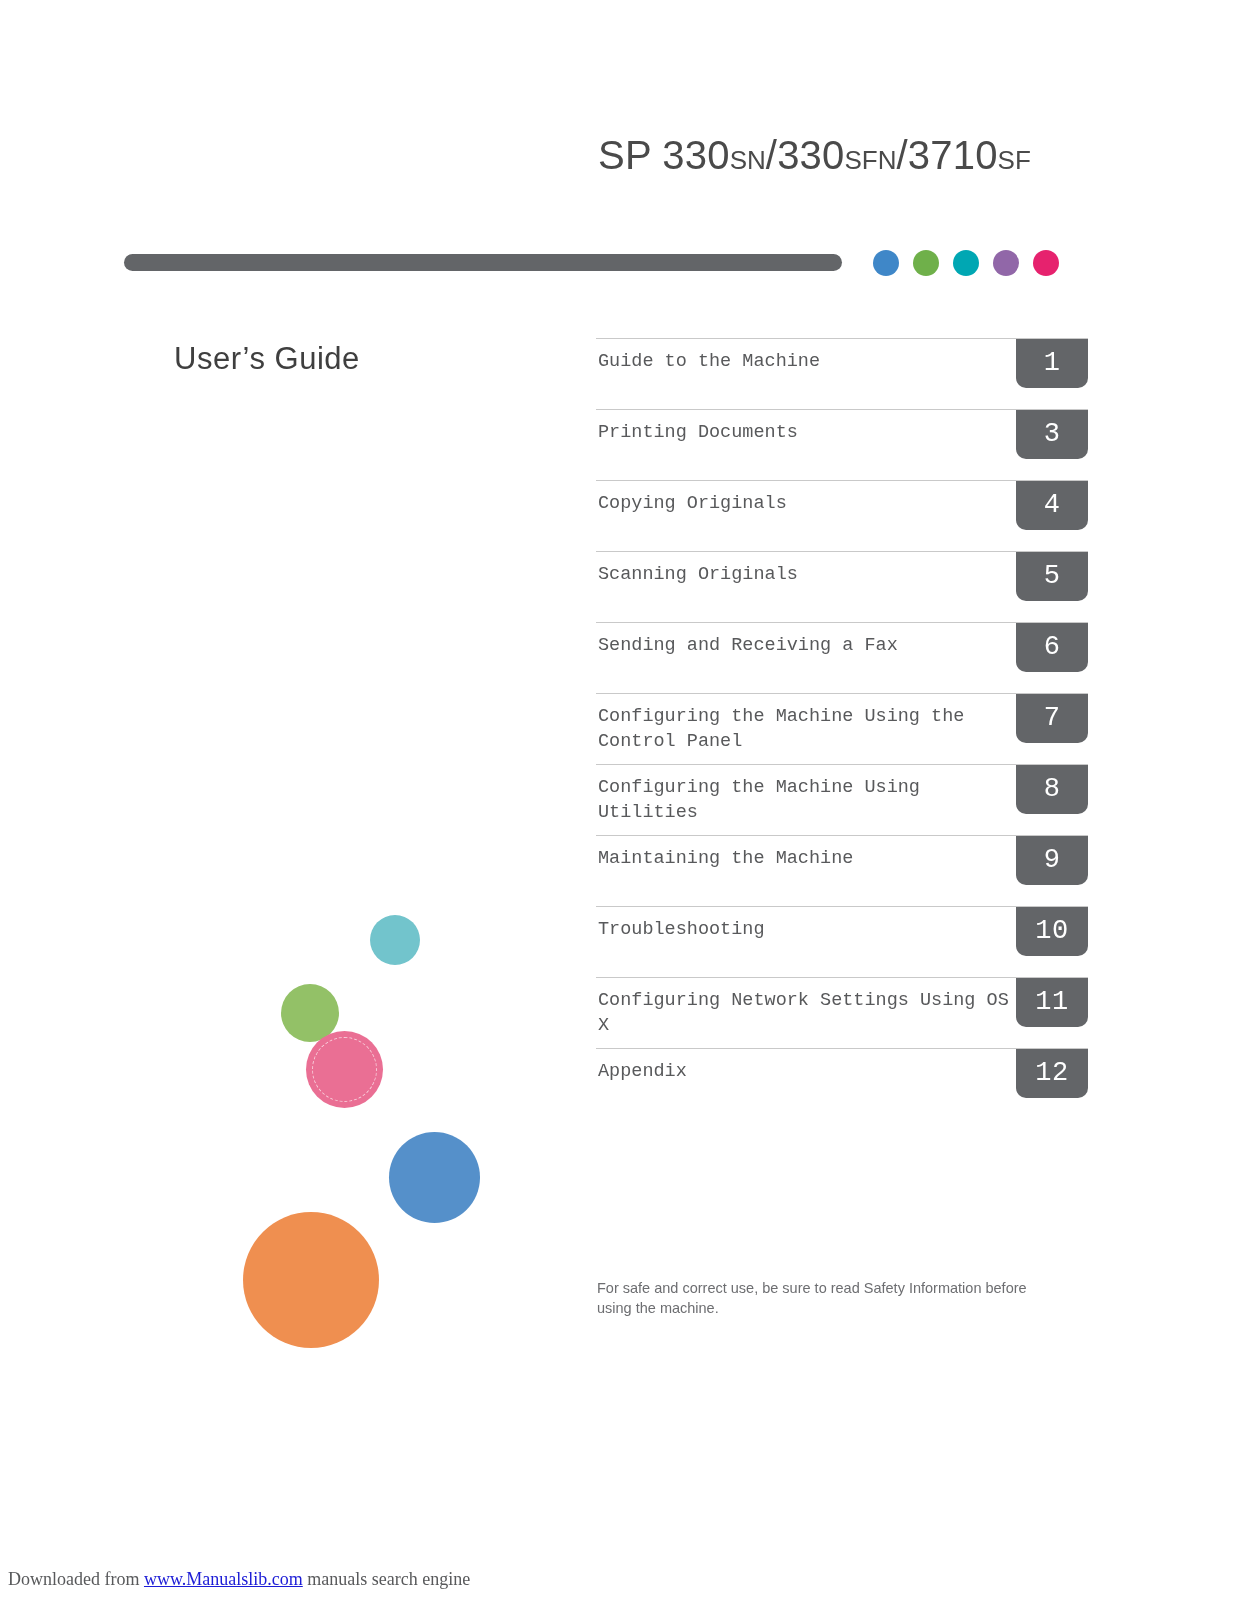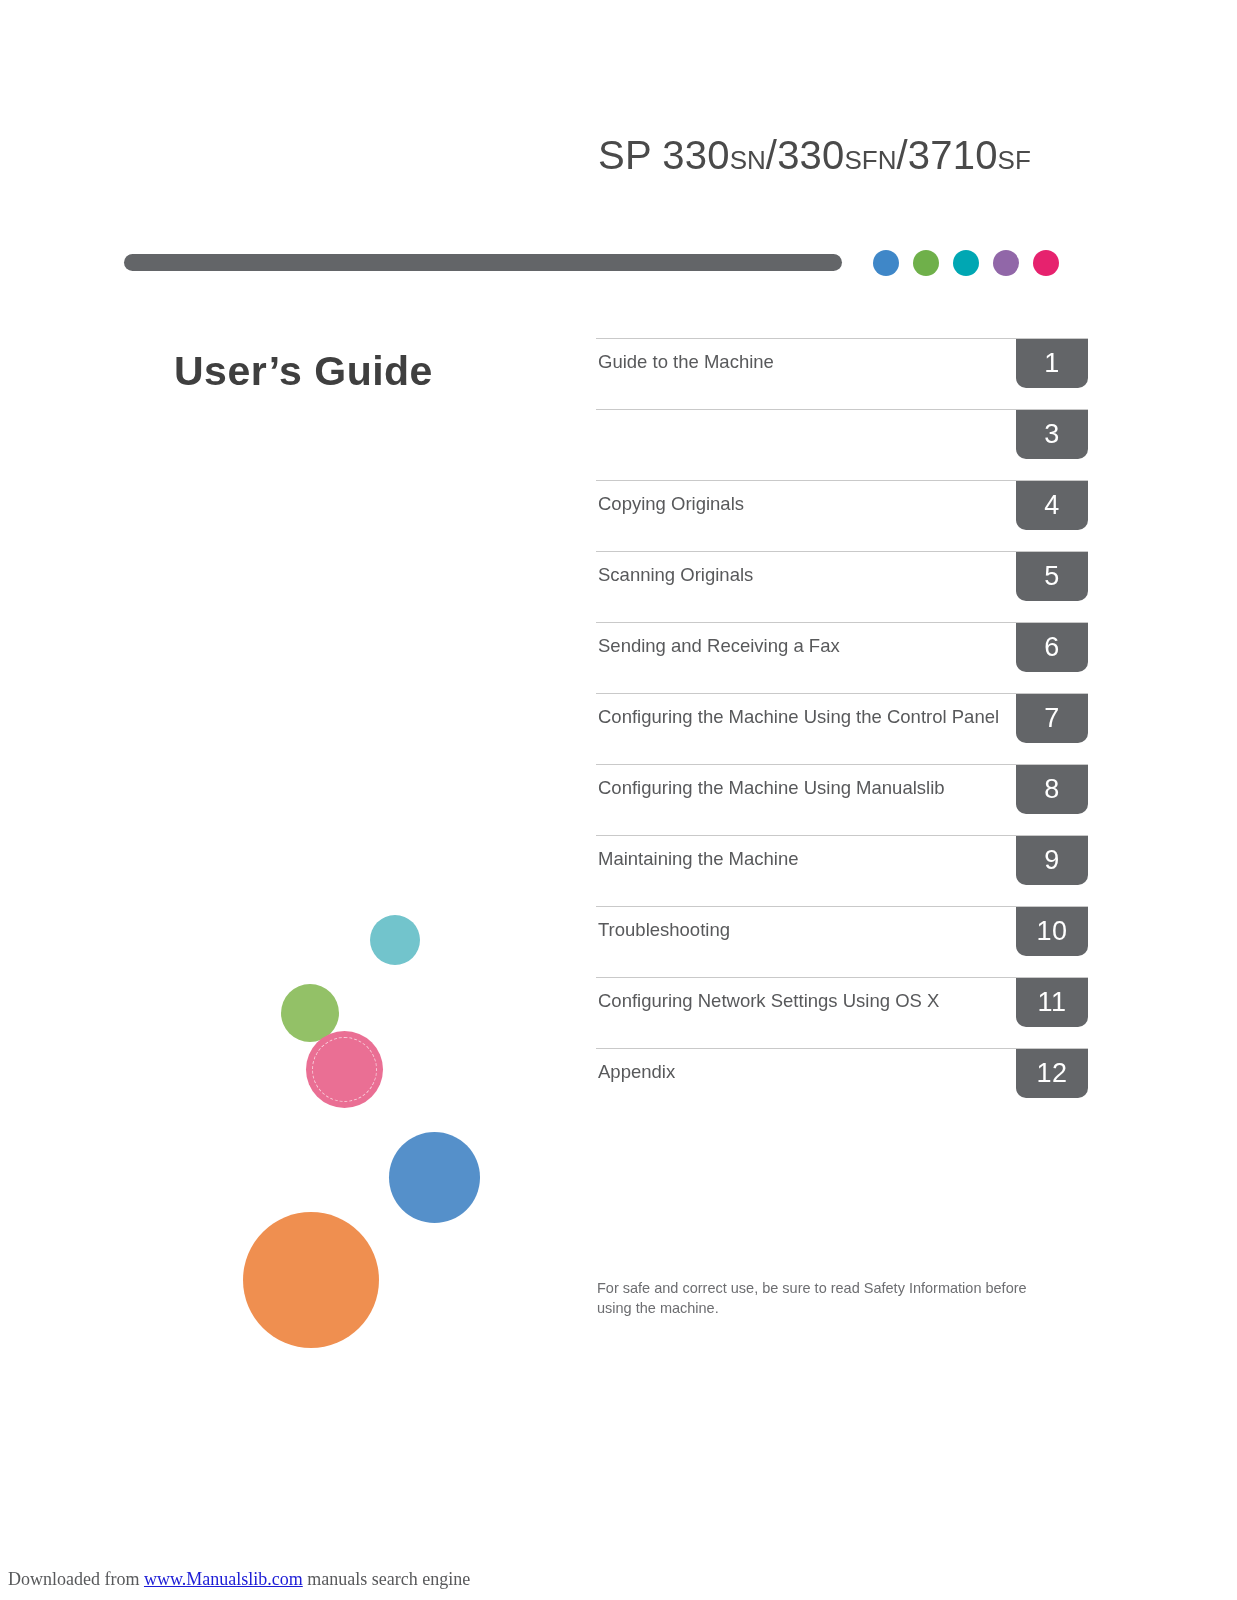--- a/index.html
+++ b/index.html
@@ -58,33 +58,33 @@
     width: 26px;
     height: 26px;
     border-radius: 50%;
   }
 
   
   .guide-heading {
     position: absolute;
     left: 174px;
     top: 341px;
-    font-size: 41px;
-    font-weight: 700;
+    font-size: 31px;
+    font-weight: 400;
     color: #3f3f3f;
     letter-spacing: 0.5px;
-    margin-top: 7px;
   }
 
   
   .toc {
     position: absolute;
     left: 596px;
     top: 338px;
     width: 492px;
+    font-family: Liberation Mono, monospace;
   }
   .toc-row {
     position: relative;
     border-top: 1px solid #c9c9c9;
     height: 71px;
     box-sizing: border-box;
   }
   .toc-label {
     position: absolute;
     left: 2px;
@@ -182,40 +182,41 @@
       <div class="circle" style="background: rgb(85, 144, 202); left: 389px; top: 1132px; width: 91px; height: 91px;"></div>
       <div class="circle" style="background: rgb(239, 143, 80); left: 243px; top: 1212px; width: 136px; height: 136px;"></div>
     </div>
 
   <div class="toc" id="toc-list">
       <div class="toc-row">
         <div class="toc-label">Guide to the Machine</div>
         <div class="toc-tab">1</div>
       </div>
       <div class="toc-row">
+        <div class="toc-label">Printing Documents</div>
         <div class="toc-tab">3</div>
       </div>
       <div class="toc-row">
         <div class="toc-label">Copying Originals</div>
         <div class="toc-tab">4</div>
       </div>
       <div class="toc-row">
         <div class="toc-label">Scanning Originals</div>
         <div class="toc-tab">5</div>
       </div>
       <div class="toc-row">
         <div class="toc-label">Sending and Receiving a Fax</div>
         <div class="toc-tab">6</div>
       </div>
       <div class="toc-row">
         <div class="toc-label">Configuring the Machine Using the Control Panel</div>
         <div class="toc-tab">7</div>
       </div>
       <div class="toc-row">
-        <div class="toc-label">Configuring the Machine Using Manualslib</div>
+        <div class="toc-label">Configuring the Machine Using Utilities</div>
         <div class="toc-tab">8</div>
       </div>
       <div class="toc-row">
         <div class="toc-label">Maintaining the Machine</div>
         <div class="toc-tab">9</div>
       </div>
       <div class="toc-row">
         <div class="toc-label">Troubleshooting</div>
         <div class="toc-tab">10</div>
       </div>

